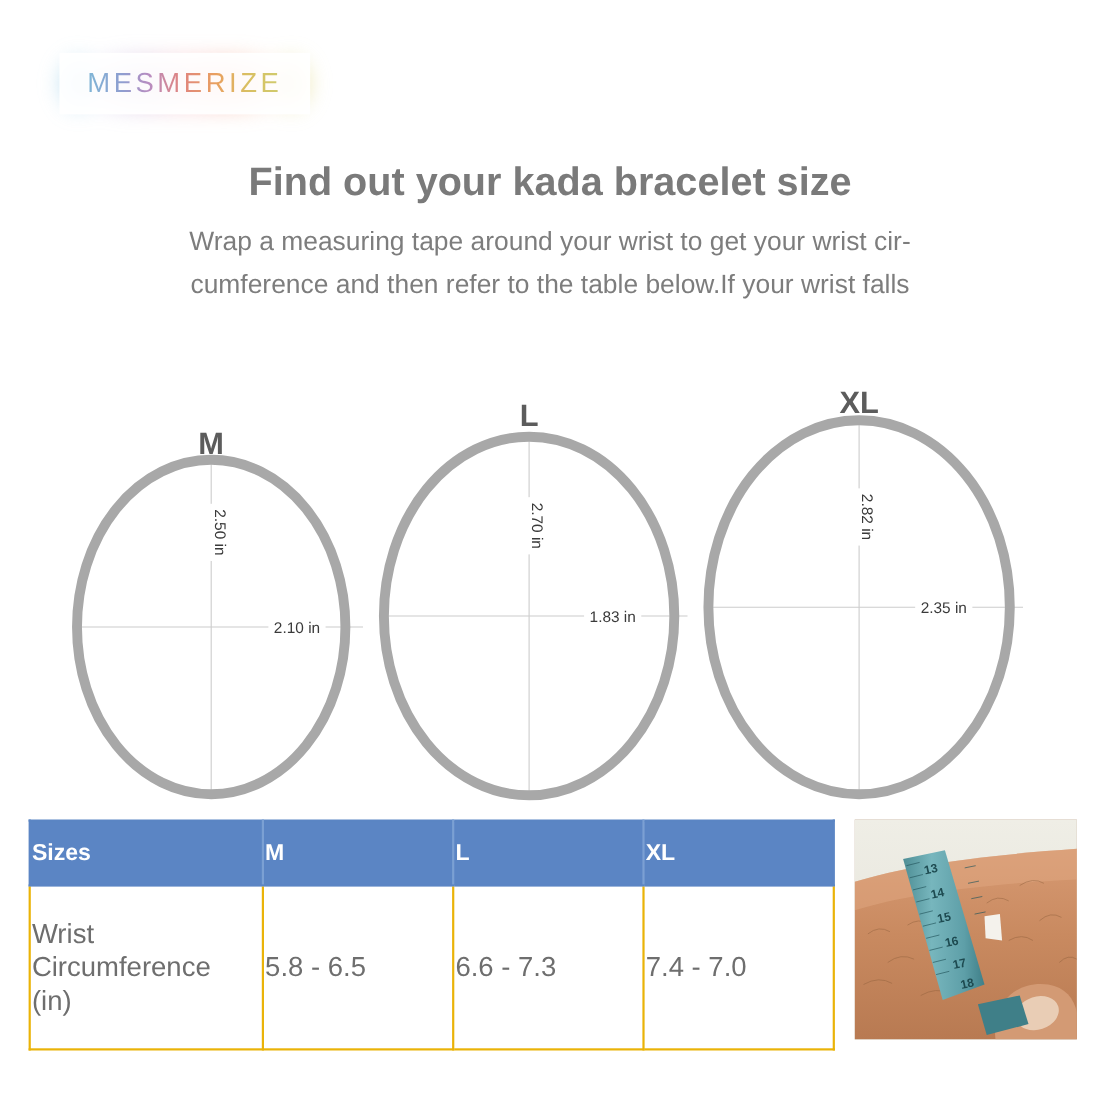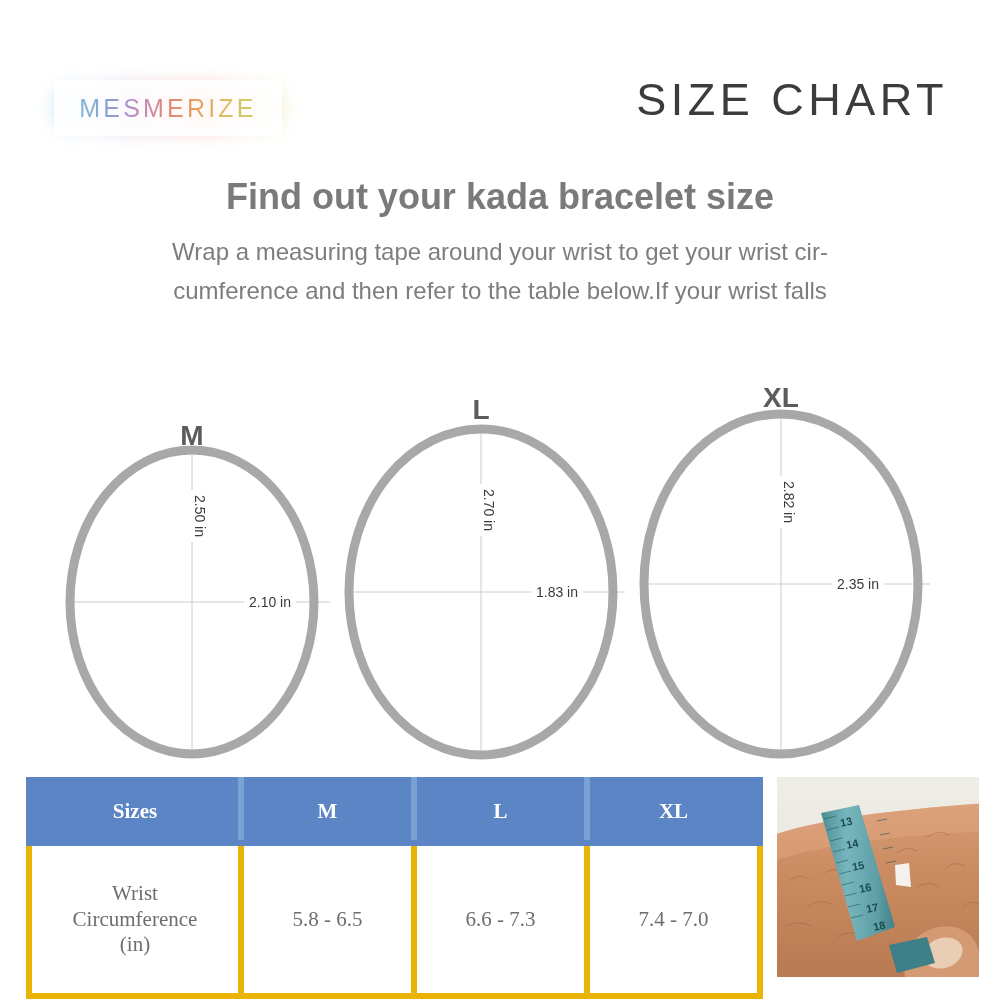--- a/index.html
+++ b/index.html
@@ -14,21 +14,20 @@
     position: relative;
     overflow: hidden;
     color: #6b6b6b;
   }
 
   
   #page {
     position: absolute;
     inset: 0;
     background: #ffffff;
-    margin-top: 32px;
   }
 
   
   #header {
     position: absolute;
     top: 0; left: 0; right: 0;
     height: 130px;
   }
 
   #logo-wrap {
@@ -153,38 +152,37 @@
   
   #size-table {
     position: absolute;
     left: 26px;
     top: 745px;
     width: 732px;
     border-collapse: collapse;
     table-layout: fixed;
   }
   #size-table th, #size-table td {
-    border: 6px solid #eab308;
-    text-align: center;
+    border: 2px solid #eab308;
+    text-align: left;
     vertical-align: middle;
-    font-family: Liberation Serif, serif;
   }
   #size-table thead th {
     background: #5b85c4;
     color: #ffffff;
     font-size: 21px;
     font-weight: 700;
     height: 55px;
     border-color: #5b85c4;
     border-right-color: #7ba0d3;
   }
   #size-table thead th:last-child { border-right-color: #5b85c4; }
   #size-table tbody td {
     height: 145px;
-    font-size: 21px;
+    font-size: 25px;
     font-weight: 400;
     color: #6e6e6e;
     line-height: 1.22;
   }
   #size-table col.c-label { width: 212px; }
   #size-table col.c-size  { width: 173px; }
 
   
   #photo {
     position: absolute;
@@ -204,21 +202,20 @@
 
   <div id="header">
 
     <div id="logo-wrap">
       <div id="logo-glow"></div>
       <div id="logo-box">
         <span id="logo-text">MESMERIZE</span>
       </div>
     </div>
 
-    <div id="size-chart-title">SIZE CHART</div>
   </div>
 
   <div id="intro">
     <div id="intro-heading">Find out your kada bracelet size</div>
     <div class="intro-line">Wrap a measuring tape around your wrist to get your wrist cir-</div>
     <div class="intro-line">cumference and then refer to the table below.If your wrist falls</div>
   </div>
 
   <svg id="ovals-svg" width="1000" height="1000" style="position:absolute;left:0;top:0;">
 

